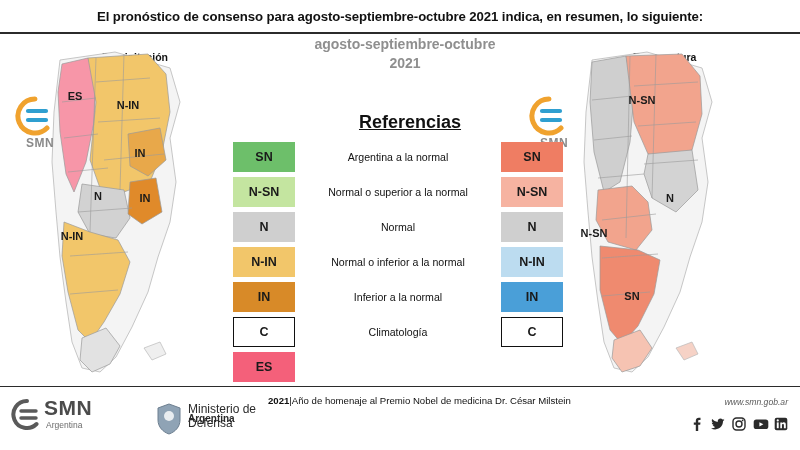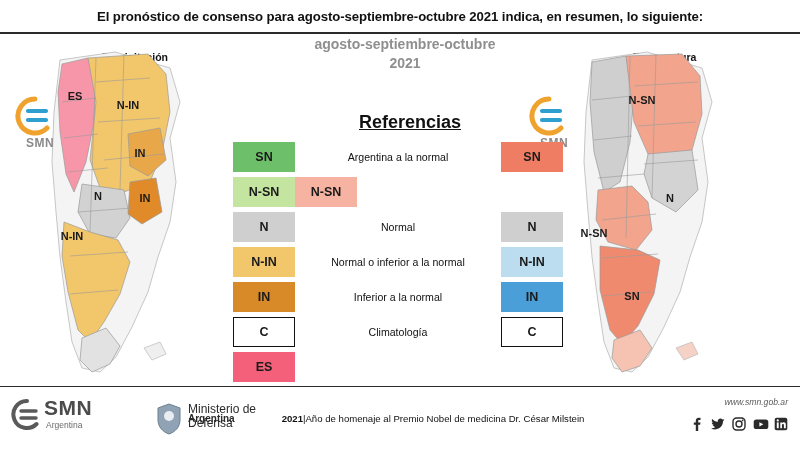--- a/index.html
+++ b/index.html
@@ -103,21 +103,21 @@
     position:absolute; left:34px; top:1px; font-size:21px; font-weight:bold;
     color:#4b4b4b; letter-spacing:0.5px;
   }
   .footer-logo .farg {
     position:absolute; left:36px; top:25px; font-size:8.5px; color:#6b6b6b;
   }
   .min-logo { position:absolute; left:152px; top:12px; width:150px; height:40px; }
   .min-logo .mtxt1 { position:absolute; left:36px; top:3px; font-size:12px; color:#2b2b2b; }
   .min-logo .mtxt2 { position:absolute; left:36px; top:14px; font-size:10px; font-weight:bold; color:#2b2b2b; }
   .footer-center {
-    position:absolute; left:268px; top:26px; width:330px; text-align:center;
+    position:absolute; left:268px; top:8px; width:330px; text-align:left;
     font-size:9.6px; color:#111;
   }
   .footer-center b { font-weight:bold; }
   .footer-web {
     position:absolute; right:12px; top:10px; font-size:8.6px; color:#5a5a5a;font-style:italic;
   }
   .social {
     position:absolute; right:12px; top:30px; display:flex; gap:7px; align-items:center;
   }
   .social span { width:14px; height:14px; display:inline-block; }
@@ -243,20 +243,21 @@
   <div class="ref-title">Referencias</div>
 
   <div class="legend" id="legend-table">
       <div class="leg-row">
         <div class="chip left" style="background: rgb(109, 191, 106);">SN</div>
         <div class="leg-label">Argentina a la normal</div>
         <div class="chip right" style="background: rgb(239, 125, 99);">SN</div>
       </div>
       <div class="leg-row">
         <div class="chip left" style="background: rgb(196, 229, 160);">N-SN</div>
+        <div class="leg-label">Normal o superior a la normal</div>
         <div class="chip right" style="background: rgb(246, 179, 161);">N-SN</div>
       </div>
       <div class="leg-row">
         <div class="chip left" style="background: rgb(207, 207, 207);">N</div>
         <div class="leg-label">Normal</div>
         <div class="chip right" style="background: rgb(207, 207, 207);">N</div>
       </div>
       <div class="leg-row">
         <div class="chip left" style="background: rgb(242, 198, 106);">N-IN</div>
         <div class="leg-label">Normal o inferior a la normal</div>

